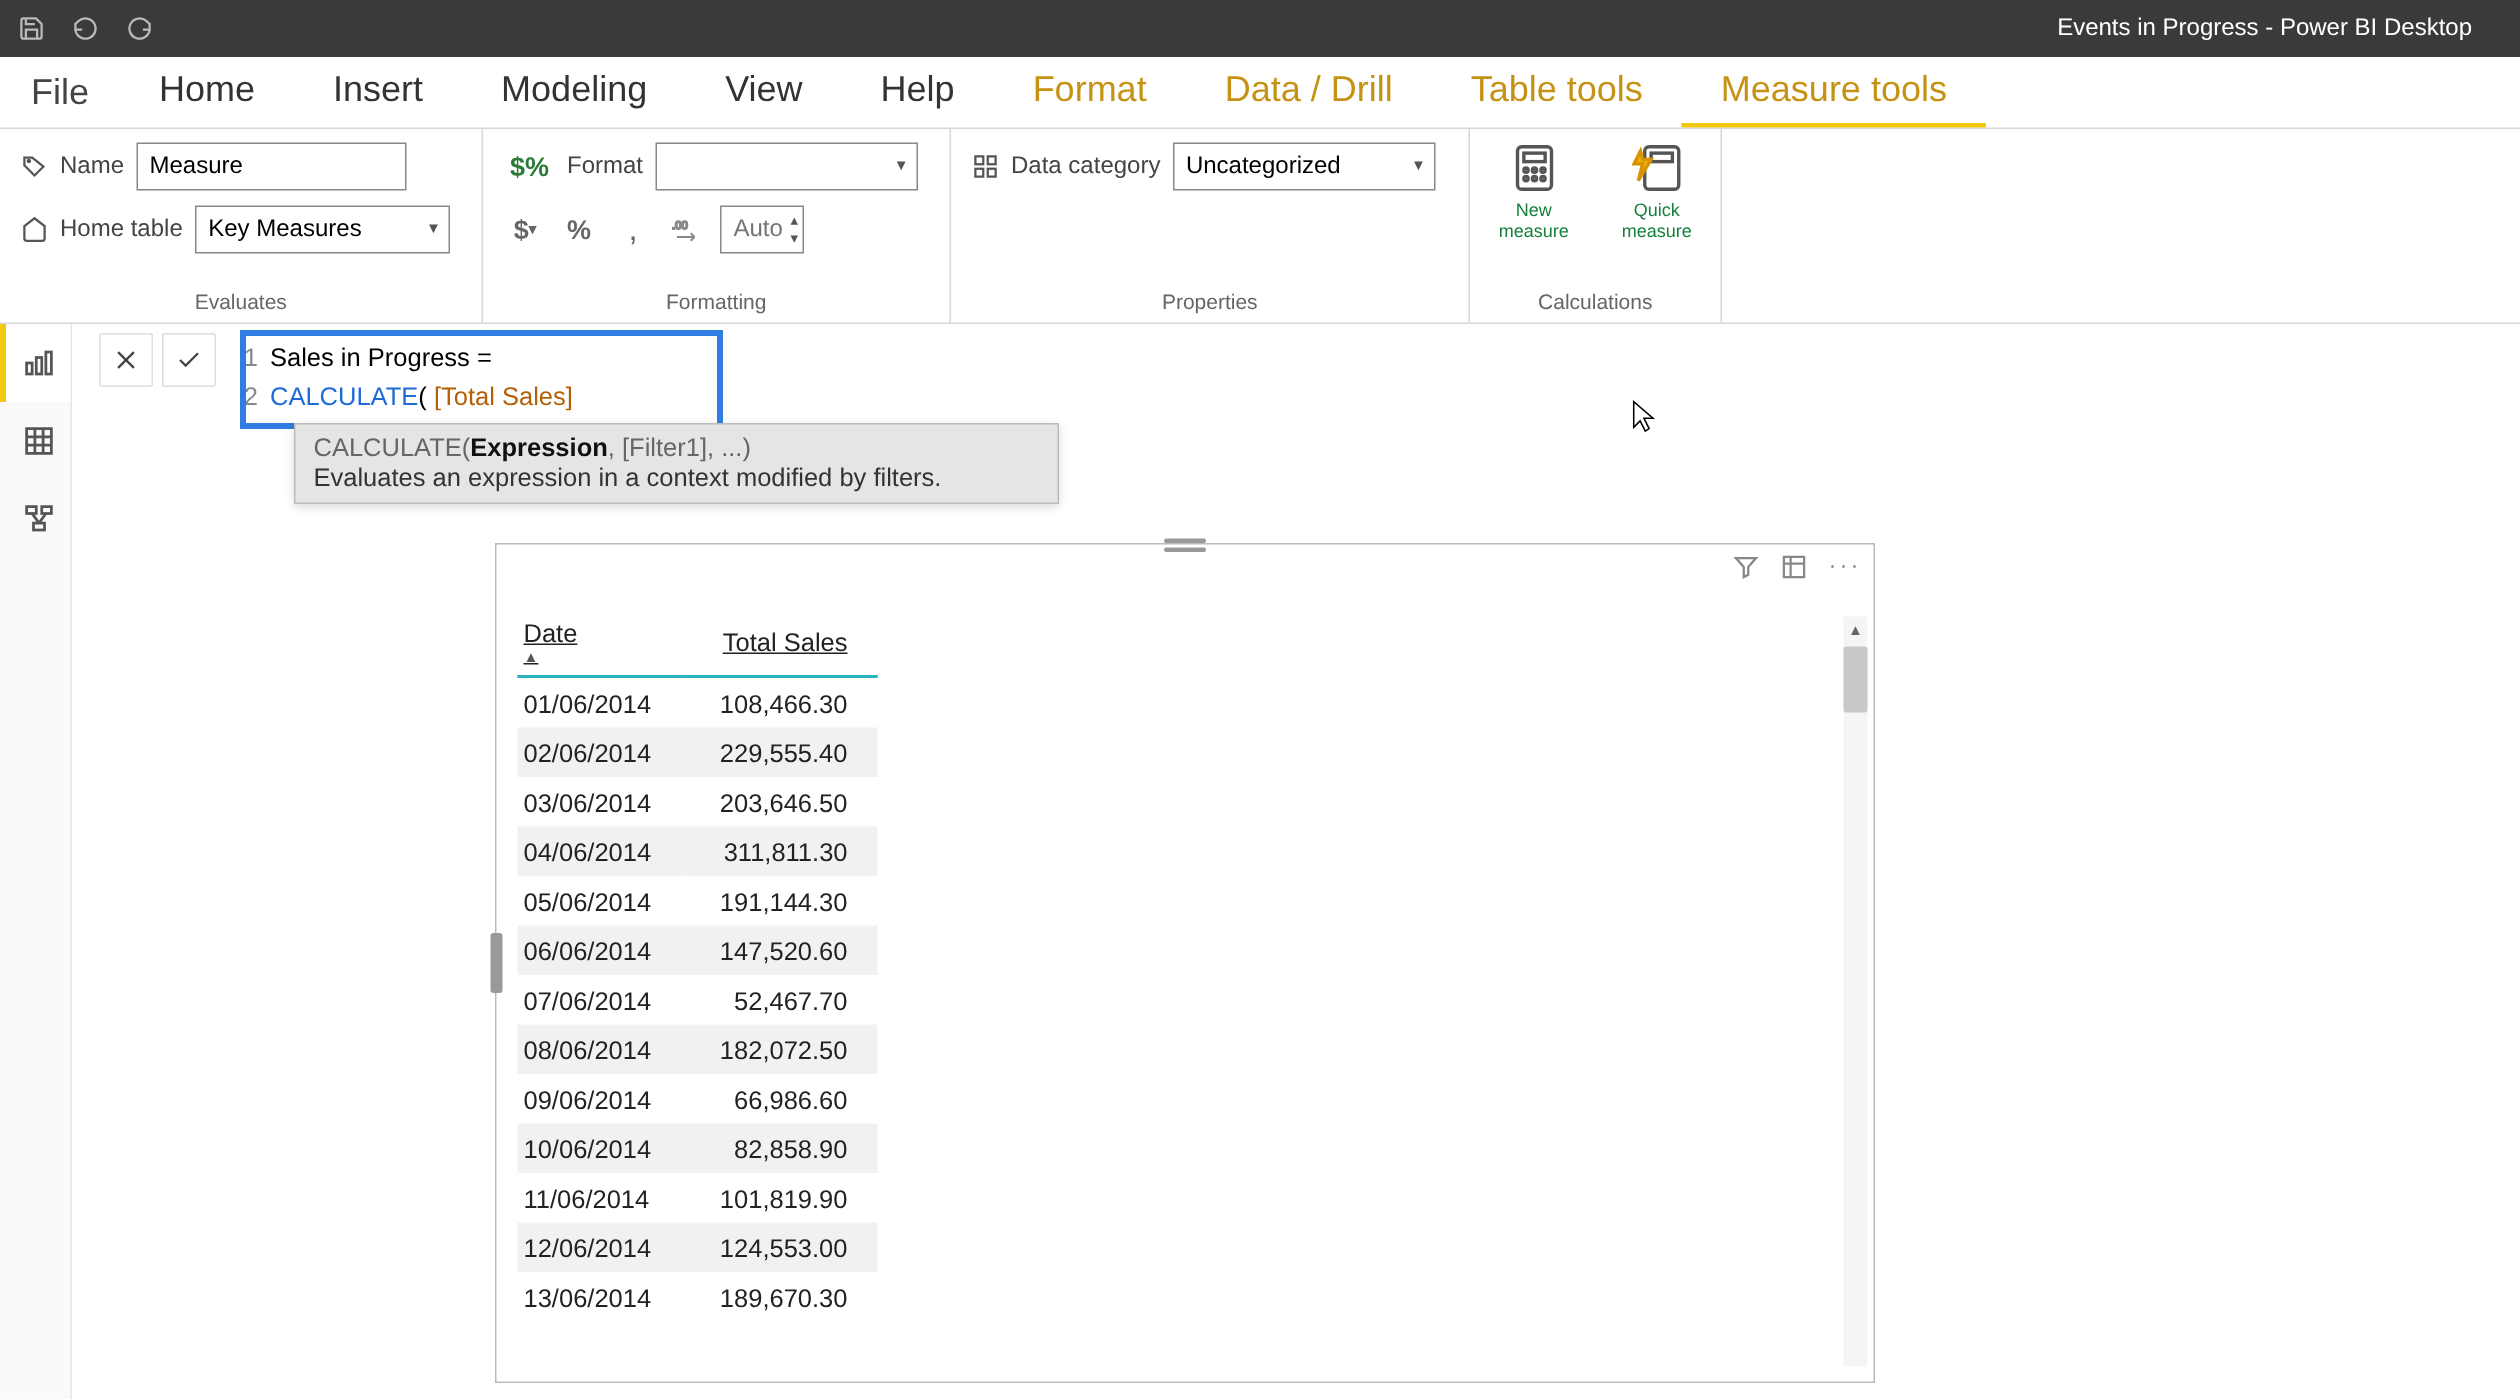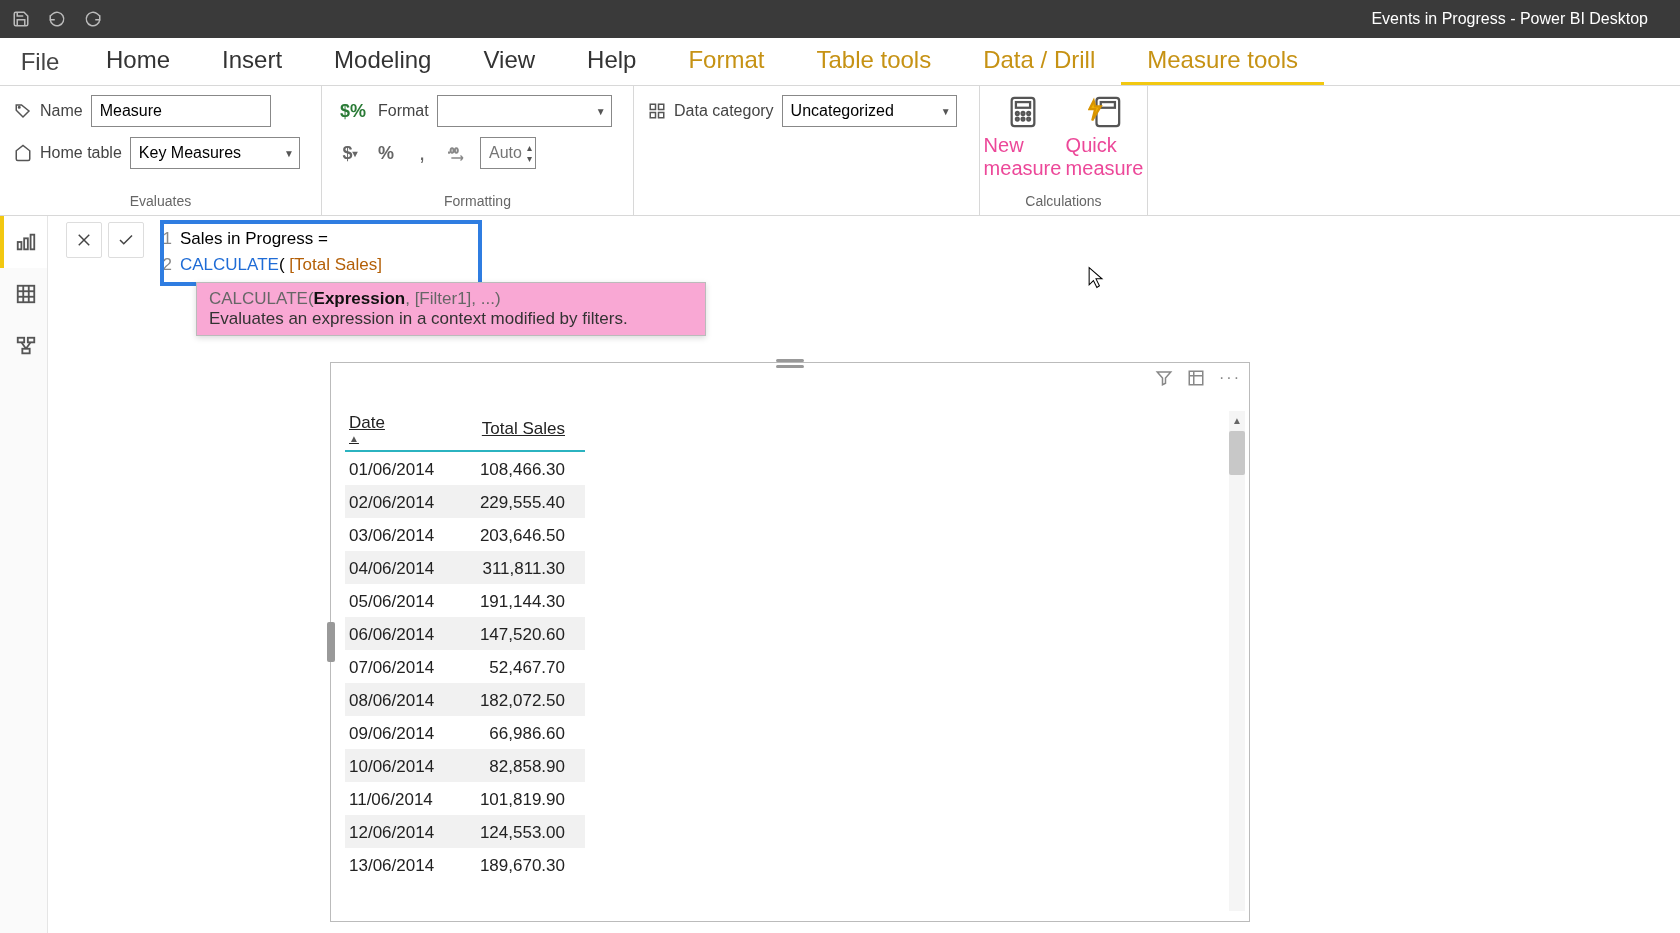--- a/index.html
+++ b/index.html
@@ -29,42 +29,42 @@
   .rg-label { font-size:16px; color:#444; }
   .rg-input { height:32px; border:1px solid #888; padding:2px 8px; font-size:16px; background:#fff; }
   .rg-select { height:32px; border:1px solid #888; padding:2px 22px 2px 8px; font-size:16px; background:#fff; position:relative; }
   .select-wrap { position:relative; display:inline-block; }
   .select-wrap .caret { position:absolute; right:6px; top:50%; transform:translateY(-50%); font-size:10px; color:#555; pointer-events:none; }
   .small-btn { height:32px; min-width:28px; display:flex; align-items:center; justify-content:center; font-size:18px; color:#666; cursor:pointer; padding:0 4px; }
   .ribbon-icon { width:18px; height:18px; color:#555; }
 
   .big-btn { display:flex; flex-direction:column; align-items:center; gap:4px; cursor:pointer; min-width:70px; }
   .big-btn .big-icon { width:40px; height:36px; display:flex; align-items:center; justify-content:center; }
-  .big-btn .big-lbl { font-size:20px; color:#ec4899; line-height:1.15; }
+  .big-btn .big-lbl { font-size:12px; color:#15803d; text-align:center; line-height:1.15; }
 
   
   .viewbar { position:absolute; left:0; top:216px; width:48px; bottom:0; background:#fafafa; border-right:1px solid #e5e5e5; display:flex; flex-direction:column; }
   .viewbar .vbtn { height:52px; display:flex; align-items:center; justify-content:center; cursor:pointer; border-left:4px solid transparent; color:#555; }
   .viewbar .vbtn.active { border-left-color:#f2c811; background:#fff; }
   .viewbar .vbtn svg { width:22px; height:22px; }
 
   
   .formula-area { position:absolute; left:48px; right:0; top:216px; }
   .formula-bar { display:flex; align-items:flex-start; gap:6px; padding:6px 8px 0 18px; }
   .fb-btn { width:36px; height:36px; display:flex; align-items:center; justify-content:center; cursor:pointer; color:#444; border:1px solid #ddd; border-radius:2px; background:#fff; }
   .fb-btn svg { width:18px; height:18px; }
   .formula-editor { flex:1; font-family: Consolas, monospace; font-size:17px; padding:4px 6px; line-height:1.5; }
   .formula-line { display:flex; }
   .ln { width:24px; color:#888; text-align:right; padding-right:8px; user-select:none; }
   .code { white-space:pre; }
   .kw { color:#1f6cd6; }
   .meas { color:#b45f06; }
   .highlight-box { position:absolute; border:4px solid #2f7de1; pointer-events:none; }
 
-  .tooltip { position:absolute; background:#f9a8d4; border:1px solid #bbb; padding:6px 12px; font-size:17px; color:#333; box-shadow:0 2px 6px rgba(0,0,0,0.15); }
+  .tooltip { position:absolute; background:#e5e5e5; border:1px solid #bbb; padding:6px 12px; font-size:17px; color:#333; box-shadow:0 2px 6px rgba(0,0,0,0.15); }
   .tooltip .sig { color:#666; }
   .tooltip .bold { font-weight:bold; color:#111; }
 
   
   .canvas { position:absolute; left:330px; top:362px; width:920px; height:560px; border:1px solid #bbb; background:#fff; }
   .canvas .handle-top { position:absolute; left:50%; top:0; transform:translate(-50%,-50%); width:28px; height:8px; }
   .canvas .handle-top::before,.canvas .handle-top::after{content:"";position:absolute;height:3px;width:28px;background:#999;border-radius:2px;}
   .canvas .handle-top::after{top:6px;}
   .canvas .vis-header { position:absolute; top:6px; right:8px; display:flex; gap:14px; color:#888; }
   .canvas .vis-header .vh-btn { cursor:pointer; }
@@ -113,22 +113,22 @@
 
 <div class="ribbon-tabs">
   <div class="file-tab">File</div>
   <div id="tabs-container" style="display: flex;">
       <div class="tab">Home</div>
       <div class="tab">Insert</div>
       <div class="tab">Modeling</div>
       <div class="tab">View</div>
       <div class="tab">Help</div>
       <div class="tab ctx">Format</div>
+      <div class="tab ctx">Data / Drill</div>
       <div class="tab ctx">Table tools</div>
-      <div class="tab ctx">Data / Drill</div>
       <div class="tab ctx active">Measure tools</div>
     </div>
 </div>
 
 <div class="ribbon">
 
   <div class="ribbon-group" style="width:322px">
     <div class="group-body">
       <div class="rg-col">
         <div class="rg-row">
@@ -196,20 +196,21 @@
               <rect x="14" y="14" width="7" height="7"></rect>
             </svg>
           <span class="rg-label">Data category</span>
           <span class="select-wrap">
             <input class="rg-select" style="width: 175px;" value="Uncategorized">
             <span class="caret">▼</span>
           </span>
         </div>
       </div>
     </div>
+    <div class="group-label">Properties</div>
   </div>
 
   <div class="ribbon-group" style="width:168px">
     <div class="group-body" style="justify-content:center;width:100%;">
       <div class="big-btn">
         <span class="big-icon">
           <svg width="34" height="34" viewBox="0 0 24 24" fill="none" stroke="#555" stroke-width="1.6">
               <rect x="4" y="2" width="16" height="20" rx="2"></rect>
               <rect x="7" y="5" width="10" height="4"></rect>
               <circle cx="8" cy="13" r="1"></circle>

